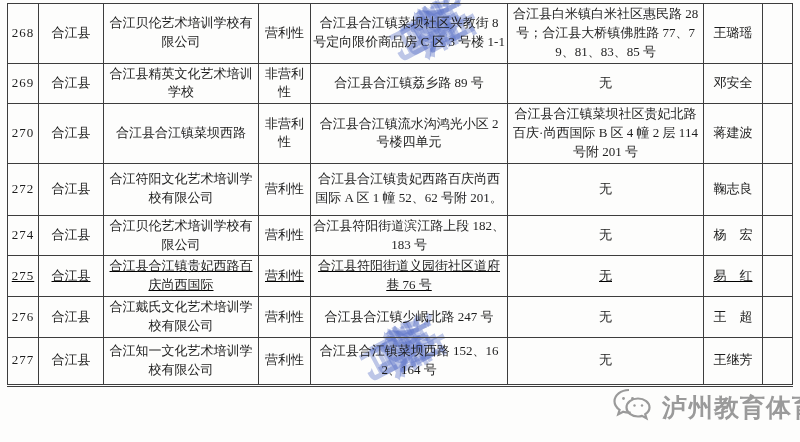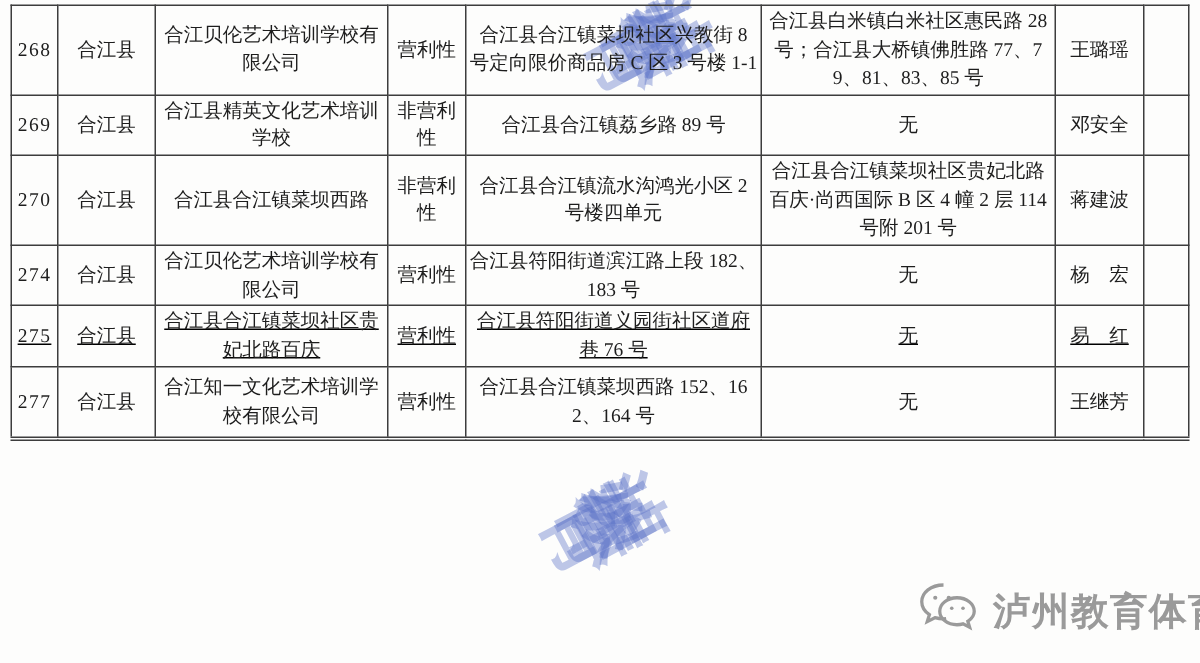--- a/index.html
+++ b/index.html
@@ -129,38 +129,58 @@
         <tr style="height: 56px;">
           <td class="c-serial">270</td>
           <td class="c-county">合江县</td>
           <td class="c-school">合江县合江镇菜坝西路</td>
           <td class="c-profit">非营利性</td>
           <td class="c-addr1">合江县合江镇流水沟鸿光小区 2 号楼四单元</td>
           <td class="c-addr2">合江县合江镇菜坝社区贵妃北路百庆·尚西国际 B 区 4 幢 2 层 114 号附 201 号</td>
           <td class="c-contact">蒋建波</td>
           <td class="c-blank"></td>
         </tr>
+        <tr style="height: 52px;">
+          <td class="c-serial">272</td>
+          <td class="c-county">合江县</td>
+          <td class="c-school">合江符阳文化艺术培训学校有限公司</td>
+          <td class="c-profit">营利性</td>
+          <td class="c-addr1">合江县合江镇贵妃西路百庆尚西国际 A 区 1 幢 52、62 号附 201。</td>
+          <td class="c-addr2">无</td>
+          <td class="c-contact">鞠志良</td>
+          <td class="c-blank"></td>
+        </tr>
         <tr style="height: 35px;">
           <td class="c-serial">274</td>
           <td class="c-county">合江县</td>
           <td class="c-school">合江贝伦艺术培训学校有限公司</td>
           <td class="c-profit">营利性</td>
           <td class="c-addr1">合江县符阳街道滨江路上段 182、183 号</td>
           <td class="c-addr2">无</td>
           <td class="c-contact">杨　宏</td>
           <td class="c-blank"></td>
         </tr>
         <tr style="height: 33px; text-decoration: underline;">
           <td class="c-serial">275</td>
           <td class="c-county">合江县</td>
-          <td class="c-school">合江县合江镇菜坝社区贵妃北路百庆</td>
+          <td class="c-school">合江县合江镇贵妃西路百庆尚西国际</td>
           <td class="c-profit">营利性</td>
           <td class="c-addr1">合江县符阳街道义园街社区道府巷 76 号</td>
           <td class="c-addr2">无</td>
           <td class="c-contact">易　红</td>
+          <td class="c-blank"></td>
+        </tr>
+        <tr style="height: 37px;">
+          <td class="c-serial">276</td>
+          <td class="c-county">合江县</td>
+          <td class="c-school">合江戴氏文化艺术培训学校有限公司</td>
+          <td class="c-profit">营利性</td>
+          <td class="c-addr1">合江县合江镇少岷北路 247 号</td>
+          <td class="c-addr2">无</td>
+          <td class="c-contact">王　超</td>
           <td class="c-blank"></td>
         </tr>
         <tr style="height: 48px;">
           <td class="c-serial">277</td>
           <td class="c-county">合江县</td>
           <td class="c-school">合江知一文化艺术培训学校有限公司</td>
           <td class="c-profit">营利性</td>
           <td class="c-addr1">合江县合江镇菜坝西路 152、162、164 号</td>
           <td class="c-addr2">无</td>
           <td class="c-contact">王继芳</td>

